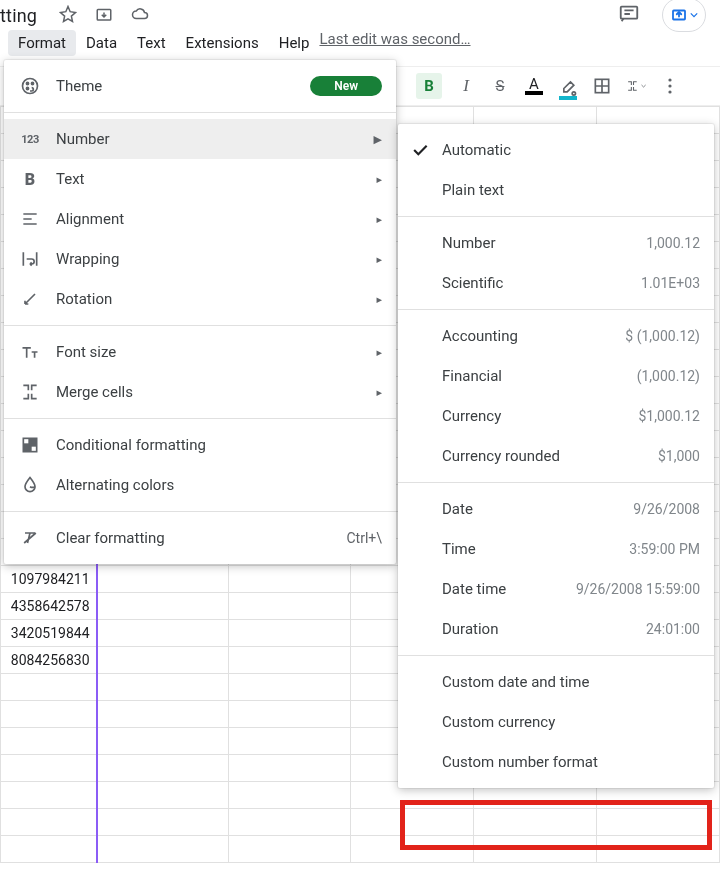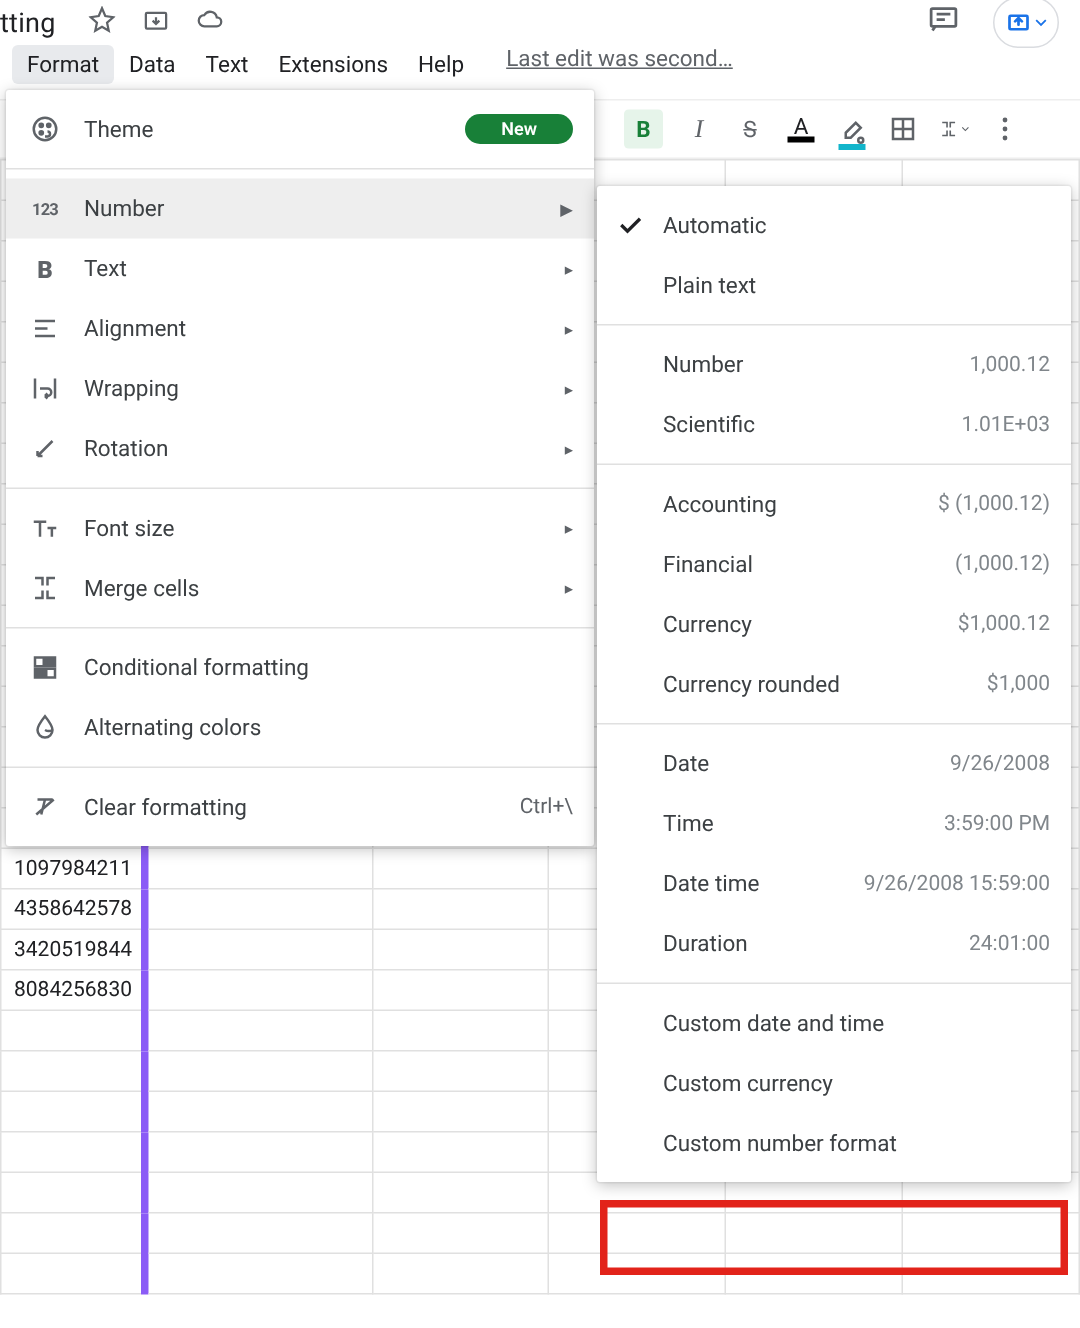--- a/index.html
+++ b/index.html
@@ -53,21 +53,20 @@
     cursor: pointer;
   }
   .menubar-item.active {
     background: #e8eaed;
     border-radius: 4px;
   }
   .last-edit {
     color: #5f6368;
     text-decoration: underline;
     font-size: 15px;
-    margin-left: 18px;
     cursor: pointer;
   }
 
   
   .toolbar {
     position: absolute;
     top: 66px; left: 0; right: 0;
     height: 40px;
     display: flex; align-items: center;
     gap: 14px;
@@ -90,21 +89,21 @@
   .grid td {
     border: 1px solid #e0e0e0;
     height: 27px;
     font-size: 14px;
     color: #202124;
     padding-right: 6px;
     text-align: right;
   }
   .grid td.first {
     width: 96px;
-    border-right: 5px solid #8b5cf6;
+    border-right: 2px solid #8b5cf6;
     background: transparent;
   }
 
   
   .menu {
     position: absolute;
     top: 60px; left: 4px;
     width: 392px;
     background: #fff;
     border-radius: 2px;

